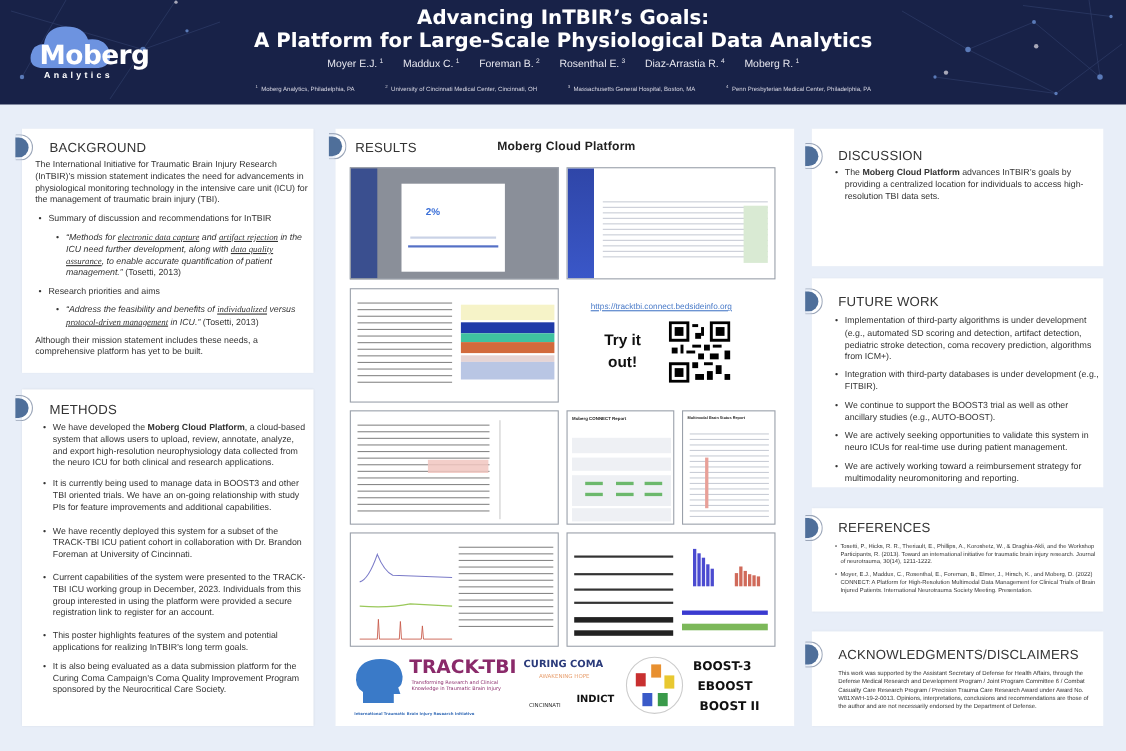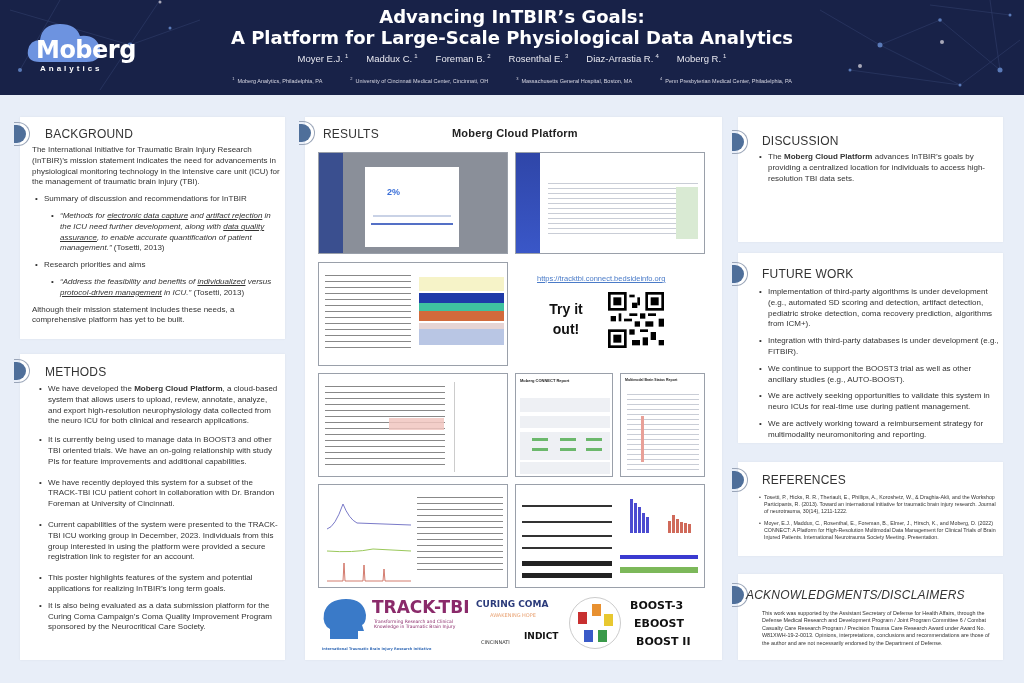--- a/index.html
+++ b/index.html
@@ -27,21 +27,21 @@
   .badge .ring { position: absolute; left: 0; top: 0; width: 16px; height: 24px; border: 1px solid #9aa5b8; border-left: none; border-radius: 0 12px 12px 0; }
   .badge .fill { position: absolute; left: 0; top: 3px; width: 12px; height: 18px; background: #4f6f9a; border-radius: 0 9px 9px 0; }
   .ptitle { position: absolute; font-size: 12px; color: #333; letter-spacing: 0.2px; }
   .pbody { position: absolute; font-size: 8px; line-height: 10.8px; color: #333; }
   .pbody p { margin-bottom: 6px; }
   .pbody ul { list-style: none; }
   .pbody li { position: relative; padding-left: 12px; margin-bottom: 6px; }
   .pbody li::before { content: "•"; position: absolute; left: 3px; top: 0; }
   .pbody li.sub { margin-left: 16px; }
   .pbody .q { font-style: italic; }
-  .pbody u { text-decoration: underline; }
+  .pbody u { text-decoration: underline; font-family: Liberation Serif, serif; }
   .pbody b { font-weight: bold; }
   .refs { font-size: 5.3px; line-height: 7.2px; }
   .ack { font-size: 5.4px; line-height: 7.4px; }
 
   
   .shot { position: absolute; border: 1px solid #9aa0aa; background: #f4f5f7; overflow: hidden; }
   .shot .side { position: absolute; left: 0; top: 0; bottom: 0; width: 24px; background: linear-gradient(#2f46a8, #3a57c8); }
   .lines { position: absolute; }
   .lines div { height: 1px; background: #c9cdd6; margin-bottom: 4px; }
   .trace div { height: 1px; background: #888; margin-bottom: 5px; }
@@ -426,15 +426,15 @@
       <li style="padding-left:8px;">Moyer, E.J., Maddux, C., Rosenthal, E., Foreman, B., Elmer, J., Hirsch, K., and Moberg, D. (2022) CONNECT: A Platform for High-Resolution Multimodal Data Management for Clinical Trials of Brain Injured Patients. International Neurotrauma Society Meeting. Presentation.</li>
     </ul>
   </div>
 </div>
 
 <div class="panel" style="left:738px;top:574px;width:265px;height:86px;">
   <div class="badge" style="top:9px;">
       <div class="ring"></div>
       <div class="fill"></div>
     </div>
-  <div class="ptitle" style="left:8px;top:14px;font-style:italic;">ACKNOWLEDGMENTS/DISCLAIMERS</div>
+  <div class="ptitle" style="left:24px;top:14px;">ACKNOWLEDGMENTS/DISCLAIMERS</div>
   <div class="pbody ack" style="left:24px;top:36px;width:232px;">This work was supported by the Assistant Secretary of Defense for Health Affairs, through the Defense Medical Research and Development Program / Joint Program Committee 6 / Combat Casualty Care Research Program / Precision Trauma Care Research Award under Award No. W81XWH-19-2-0013. Opinions, interpretations, conclusions and recommendations are those of the author and are not necessarily endorsed by the Department of Defense.</div>
 </div>
 
 </body></html>

